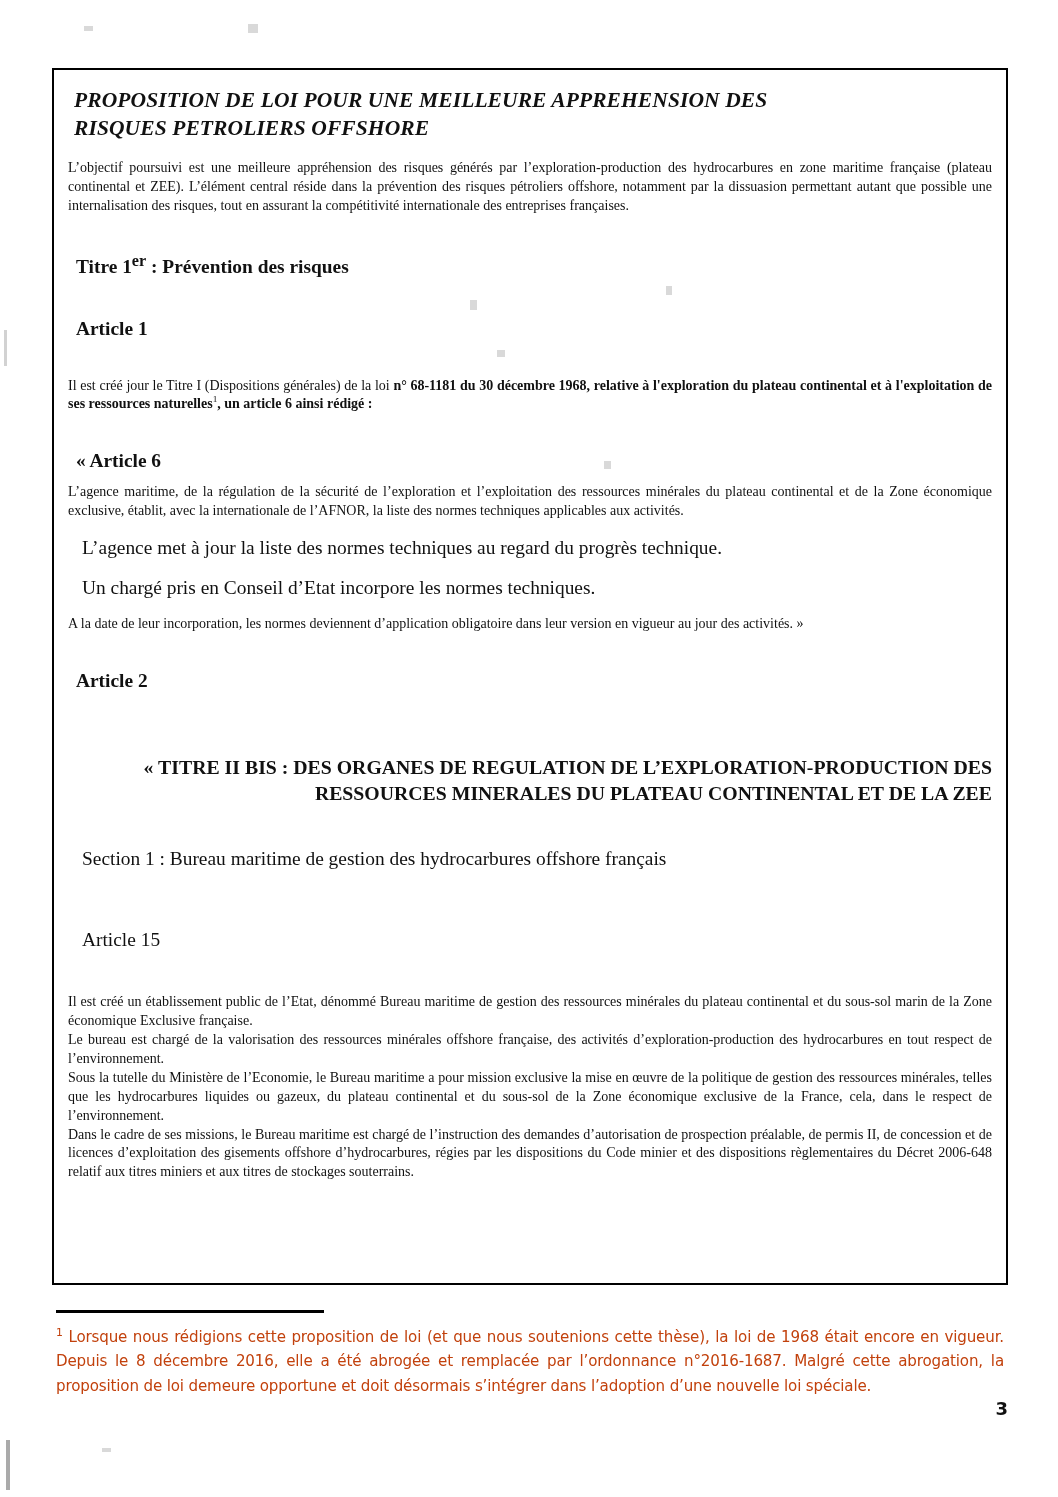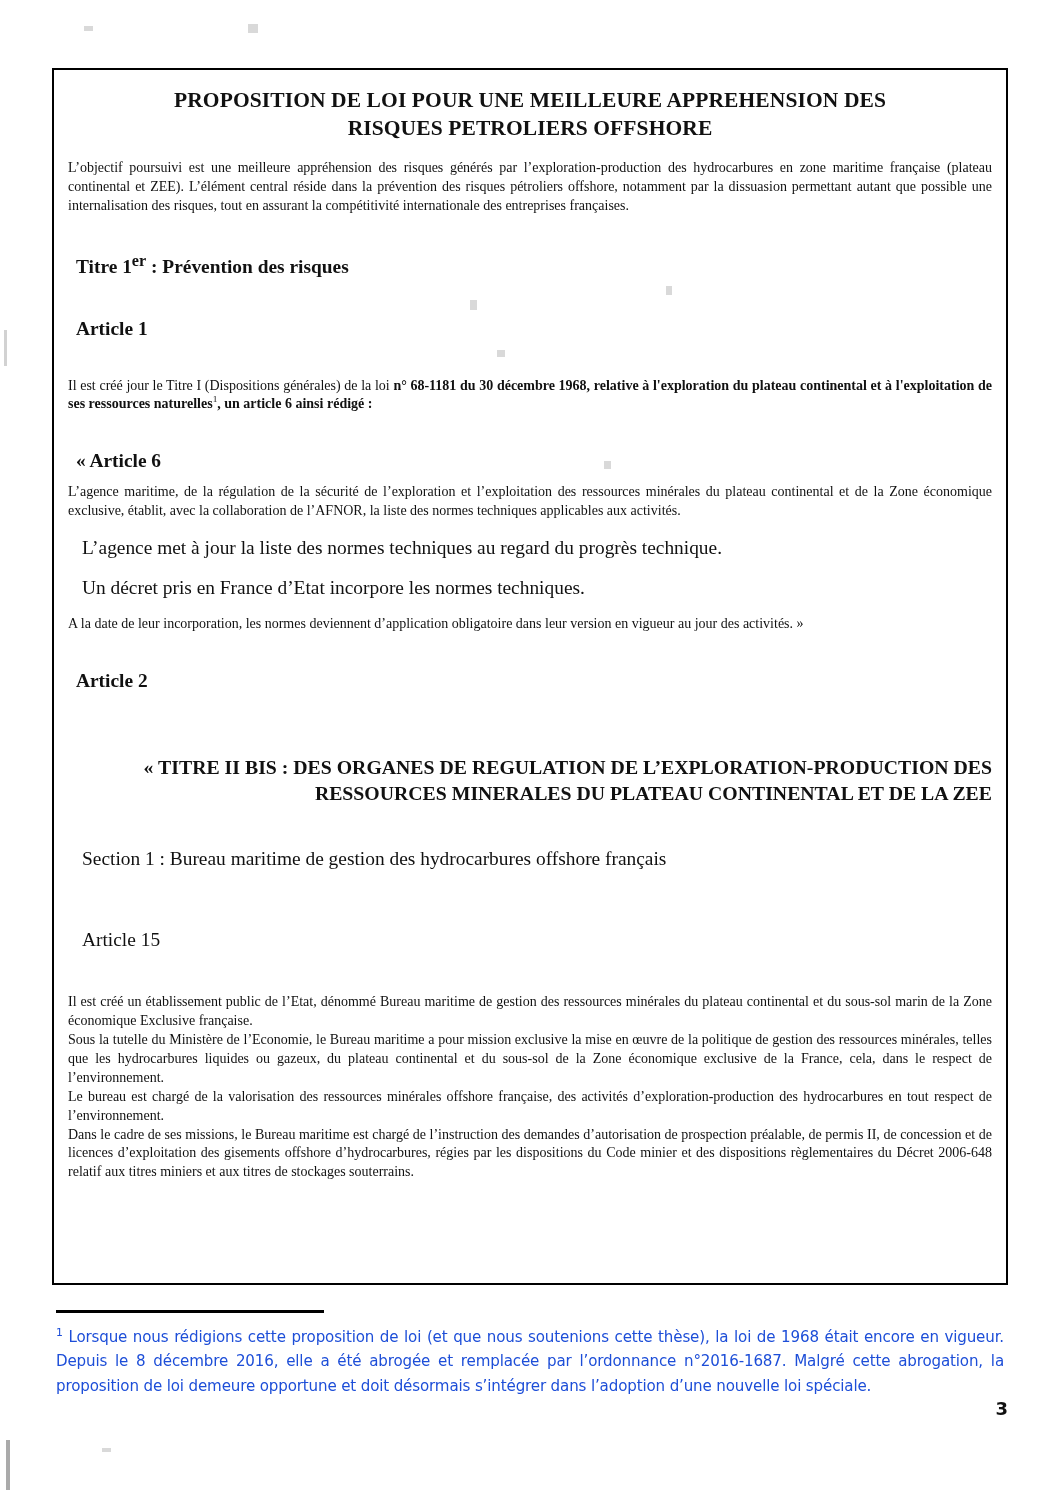--- a/index.html
+++ b/index.html
@@ -42,26 +42,26 @@
     left: 52px;
     top: 68px;
     width: 956px;
     height: 1217px;
     border: 2px solid #000000;
     box-sizing: border-box;
     padding: 10px 14px 0 14px;
   }
 
   #doc-title {
-    text-align: center;
     font-weight: bold;
     font-size: 21.5px;
     line-height: 1.32;
     letter-spacing: 0.1px;
     margin: 6px 6px 16px 6px;
+    font-style: italic;
   }
   #doc-title .tline { display: block; }
 
   p.para {
     text-align: justify;
     font-size: 14px;
     line-height: 1.355;
     margin: 0 0 0 0;
     text-justify: inter-word;
   }
@@ -116,21 +116,21 @@
     margin: 0 0 12px 4px;
   }
 
   #footnote-text {
     font-family: "DejaVu Sans", "Liberation Sans", sans-serif;
     font-size: 15.1px;
     line-height: 1.62;
     text-align: justify;
     letter-spacing: -0.15px;
     margin: 0 4px 0 4px;
-    color: #1d4ed8;
+    color: #c2410c;
   }
   #footnote-text sup {
     font-size: 0.72em;
     vertical-align: super;
     line-height: 0;
   }
 
   #page-number {
     position: absolute;
     right: 50px;
@@ -174,23 +174,23 @@
     <p class="heading">Article 1</p>
 
     <div class="gap-lg"></div>
 
     <p class="para"><span>Il est créé jour le Titre I (Dispositions générales) de la  loi </span><span class="b">n° 68-1181 du 30 décembre 1968, relative à l'exploration du plateau continental et à l'exploitation de ses ressources naturelles</span><sup class="fn">1</sup><span class="b">, un article 6 ainsi rédigé :</span></p>
 
     <div class="gap-lg"></div>
 
     <p class="heading">« Article 6</p>
     <div class="block">
-      <p class="para">L’agence maritime, de la régulation de la sécurité de l’exploration et l’exploitation des ressources minérales du plateau continental et de la Zone économique exclusive, établit, avec la collaboration de l’AFNOR, la liste des normes techniques applicables aux activités.</p>
+      <p class="para">L’agence maritime, de la régulation de la sécurité de l’exploration et l’exploitation des ressources minérales du plateau continental et de la Zone économique exclusive, établit, avec la internationale de l’AFNOR, la liste des normes techniques applicables aux activités.</p>
       <p class="plain-line">L’agence met à jour la liste des normes techniques au regard du progrès technique.</p>
-      <p class="plain-line">Un décret pris en France d’Etat incorpore les normes techniques.</p>
+      <p class="plain-line">Un chargé pris en Conseil d’Etat incorpore les normes techniques.</p>
       <p class="para">A la date de leur incorporation, les normes deviennent d’application obligatoire dans leur version en vigueur au jour des activités. »</p>
     </div>
 
     <div class="gap-lg"></div>
 
     <p class="heading">Article 2</p>
 
     <div class="gap-lg"></div>
 
 
@@ -203,22 +203,22 @@
     <p class="plain-line">Section 1 : Bureau maritime de gestion des hydrocarbures offshore français</p>
 
     <div class="gap-lg"></div>
 
     <p class="plain-line">Article 15</p>
 
     <div class="gap-lg"></div>
 
     <div class="block">
       <p class="para">Il est créé un établissement public de l’Etat, dénommé Bureau maritime de gestion des ressources minérales du plateau continental et du sous-sol marin de la Zone économique Exclusive française.</p>
+      <p class="para">Le bureau est chargé de la valorisation des ressources minérales offshore française, des activités d’exploration-production des hydrocarbures en tout respect de l’environnement.</p>
       <p class="para">Sous la tutelle du Ministère de l’Economie, le Bureau maritime a pour mission exclusive la mise en œuvre de la politique de gestion des ressources minérales, telles que les hydrocarbures liquides ou gazeux, du plateau continental et du sous-sol de la Zone économique exclusive de la France, cela, dans le respect de l’environnement.</p>
-      <p class="para">Le bureau est chargé de la valorisation des ressources minérales offshore française, des activités d’exploration-production des hydrocarbures en tout respect de l’environnement.</p>
       <p class="para">Dans le cadre de ses missions, le Bureau maritime est chargé de l’instruction des demandes d’autorisation de prospection préalable, de permis II, de concession et de licences d’exploitation des gisements offshore d’hydrocarbures, régies par les dispositions du Code minier et des dispositions règlementaires du Décret 2006-648 relatif aux titres miniers et aux titres de stockages souterrains.</p>
     </div>
 
   </div>
 
   <div id="footnote-area">
     <div id="footnote-rule"></div>
     <p id="footnote-text"><sup>1</sup><span> Lorsque nous rédigions cette proposition de loi (et que nous soutenions cette thèse), la loi de 1968 était encore en vigueur. Depuis le 8 décembre 2016, elle a été abrogée et remplacée par l’ordonnance n°2016-1687. Malgré cette abrogation, la proposition de loi demeure opportune et doit désormais s’intégrer dans l’adoption d’une nouvelle loi spéciale.</span></p>
   </div>
 

